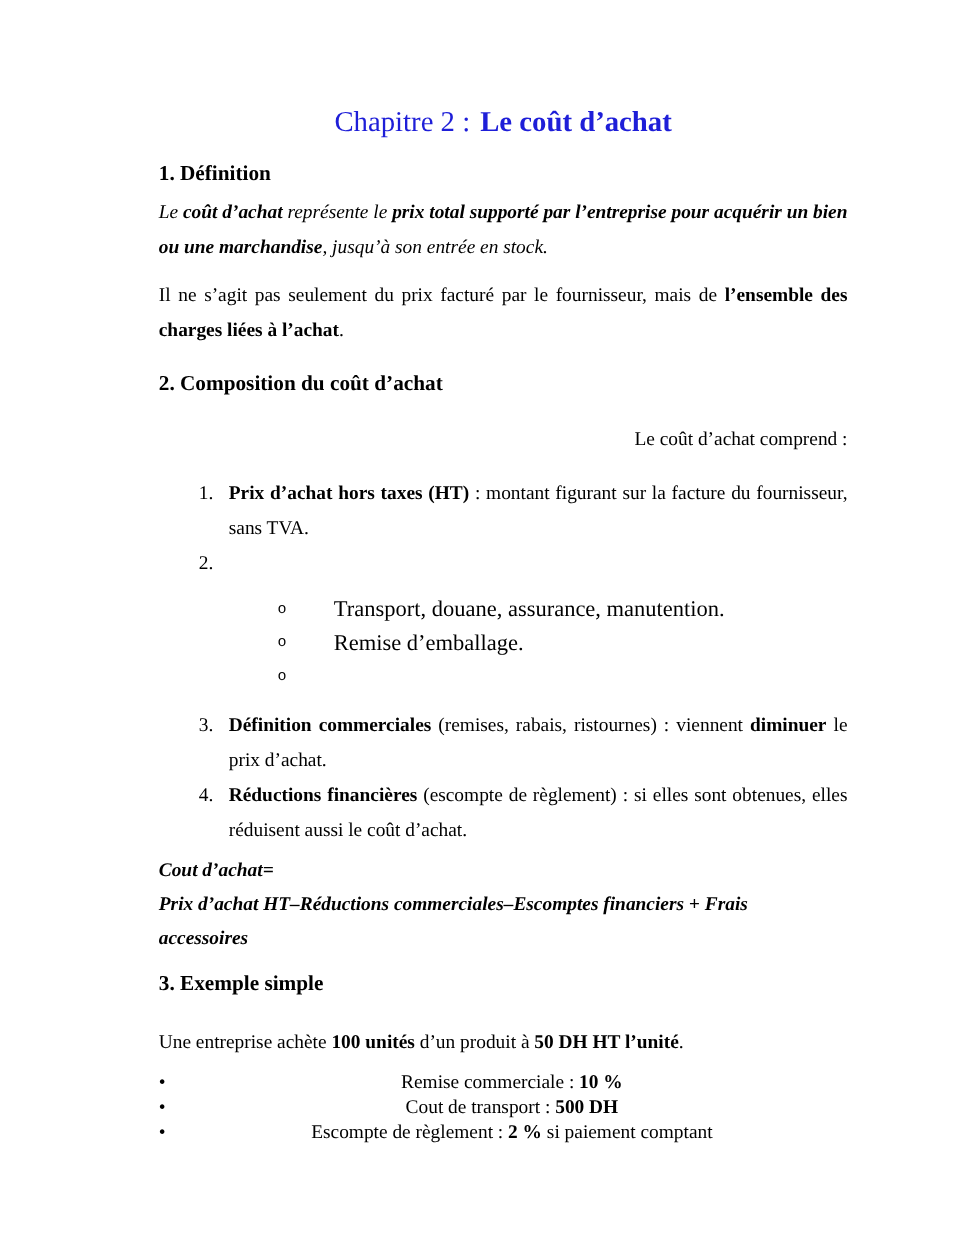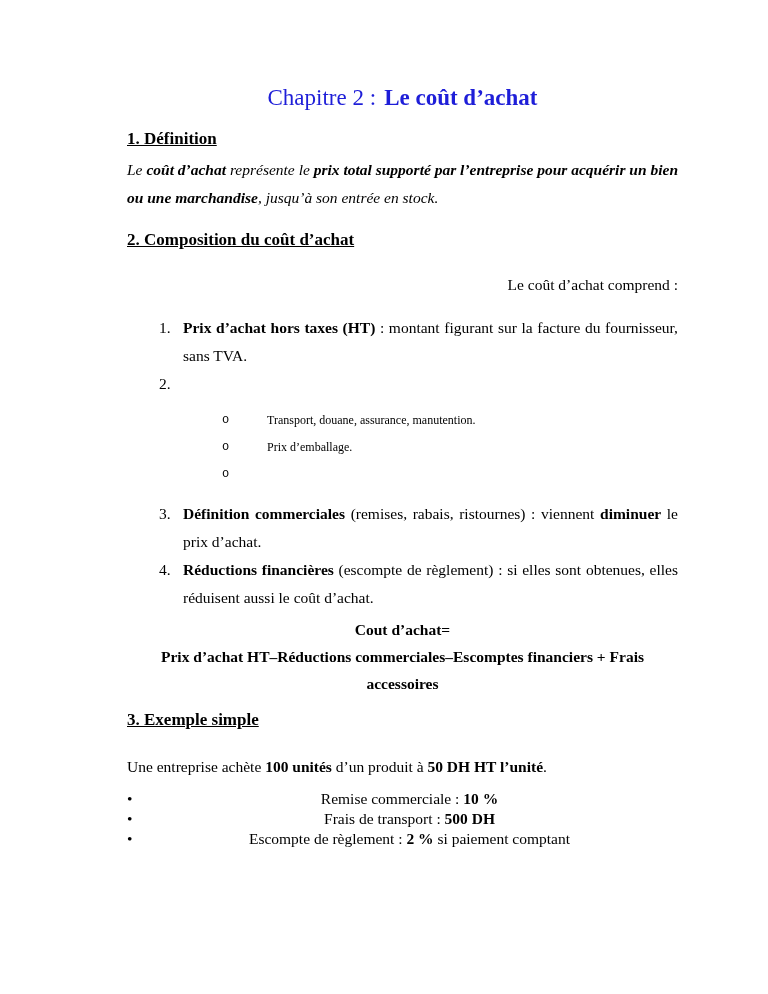--- a/index.html
+++ b/index.html
@@ -19,21 +19,20 @@
     font-size:23px;
     line-height:28px;
     color:#1e1ed8;
     white-space:nowrap;
   }
   .doc-title .t-bold{font-weight:bold;padding-left:8px;}
 
   .sec-heading{
     font-size:17px;
     font-weight:bold;
-    text-decoration:underline;
     line-height:22px;
   }
   .sec-1{margin-top:16px;}
   .sec-2{margin-top:17px;}
   .sec-3{margin-top:12px;}
 
   .para{
     font-size:15.5px;
     line-height:28px;
     text-align:justify;
@@ -54,30 +53,30 @@
     text-align:justify;
   }
 
   .sub-list{margin-top:9px;}
   .sub-item{display:flex;}
   .sub-item .sm{
     flex:none;margin-left:95px;width:45px;
     font-family:"Liberation Mono", monospace;
     font-size:12px;line-height:27px;
   }
-  .sub-item .sbody{flex:1;font-size:12px;line-height:27px;}
+  .sub-item .sbody{flex:1;font-size:18px;line-height:27px;}
 
   .num-list-2{margin-top:12px;}
 
   .formula{
     margin-top:4px;
-    text-align:center;
     font-weight:bold;
     font-size:15.5px;
     line-height:27px;
+    font-style:italic;
   }
 
   .example-intro{
     margin-top:25px;
     font-size:15.5px;
     line-height:22px;
     text-align:left;
   }
 
   .bullet-list{margin-top:11px;}
@@ -94,20 +93,21 @@
   <div class="content">
 
     <div class="doc-title">
       <span class="t-normal">Chapitre 2 :</span><span class="t-bold">Le coût d’achat</span>
     </div>
 
     <div class="sec-heading sec-1">1. Définition</div>
 
     <div class="para p-def1"><span>Le </span><b>coût d’achat</b><span> représente le </span><b>prix total supporté par l’entreprise pour acquérir un bien ou une marchandise</b><span>, jusqu’à son entrée en stock.</span></div>
 
+    <div class="para p-def2"><span>Il ne s’agit pas seulement du prix facturé par le fournisseur, mais de </span><b>l’ensemble des charges liées à l’achat</b><span>.</span></div>
 
     <div class="sec-heading sec-2">2. Composition du coût d’achat</div>
 
     <div class="para p-comprend">Le coût d’achat comprend :</div>
 
     <div class="num-list">
       <div class="num-item">
         <span class="num">1.</span>
         <span class="nbody"><b>Prix d’achat hors taxes (HT)</b><span> : montant figurant sur la facture du fournisseur, sans TVA.</span></span>
       </div>
@@ -116,21 +116,21 @@
       </div>
     </div>
 
     <div class="sub-list">
       <div class="sub-item">
         <span class="sm">o</span>
         <span class="sbody">Transport, douane, assurance, manutention.</span>
       </div>
       <div class="sub-item">
         <span class="sm">o</span>
-        <span class="sbody">Prix d’emballage.</span>
+        <span class="sbody">Remise d’emballage.</span>
       </div>
       <div class="sub-item">
         <span class="sm">o</span>
       </div>
     </div>
 
     <div class="num-list num-list-2">
       <div class="num-item">
         <span class="num">3.</span>
         <span class="nbody"><b>Définition commerciales</b><span> (remises, rabais, ristournes) : viennent </span><b>diminuer</b><span> le prix d’achat.</span></span>
@@ -151,21 +151,21 @@
 
     <div class="example-intro"><span>Une entreprise achète </span><b>100 unités</b><span> d’un produit à </span><b>50 DH HT l’unité</b><span>.</span></div>
 
     <div class="bullet-list">
       <div class="bullet-item">
         <span class="bm">•</span>
         <span class="bbody"><span>Remise commerciale : </span><b>10 %</b></span>
       </div>
       <div class="bullet-item">
         <span class="bm">•</span>
-        <span class="bbody"><span>Frais de transport : </span><b>500 DH</b></span>
+        <span class="bbody"><span>Cout de transport : </span><b>500 DH</b></span>
       </div>
       <div class="bullet-item">
         <span class="bm">•</span>
         <span class="bbody"><span>Escompte de règlement : </span><b>2 %</b><span> si paiement comptant</span></span>
       </div>
     </div>
 
   </div>
 </div>
 

